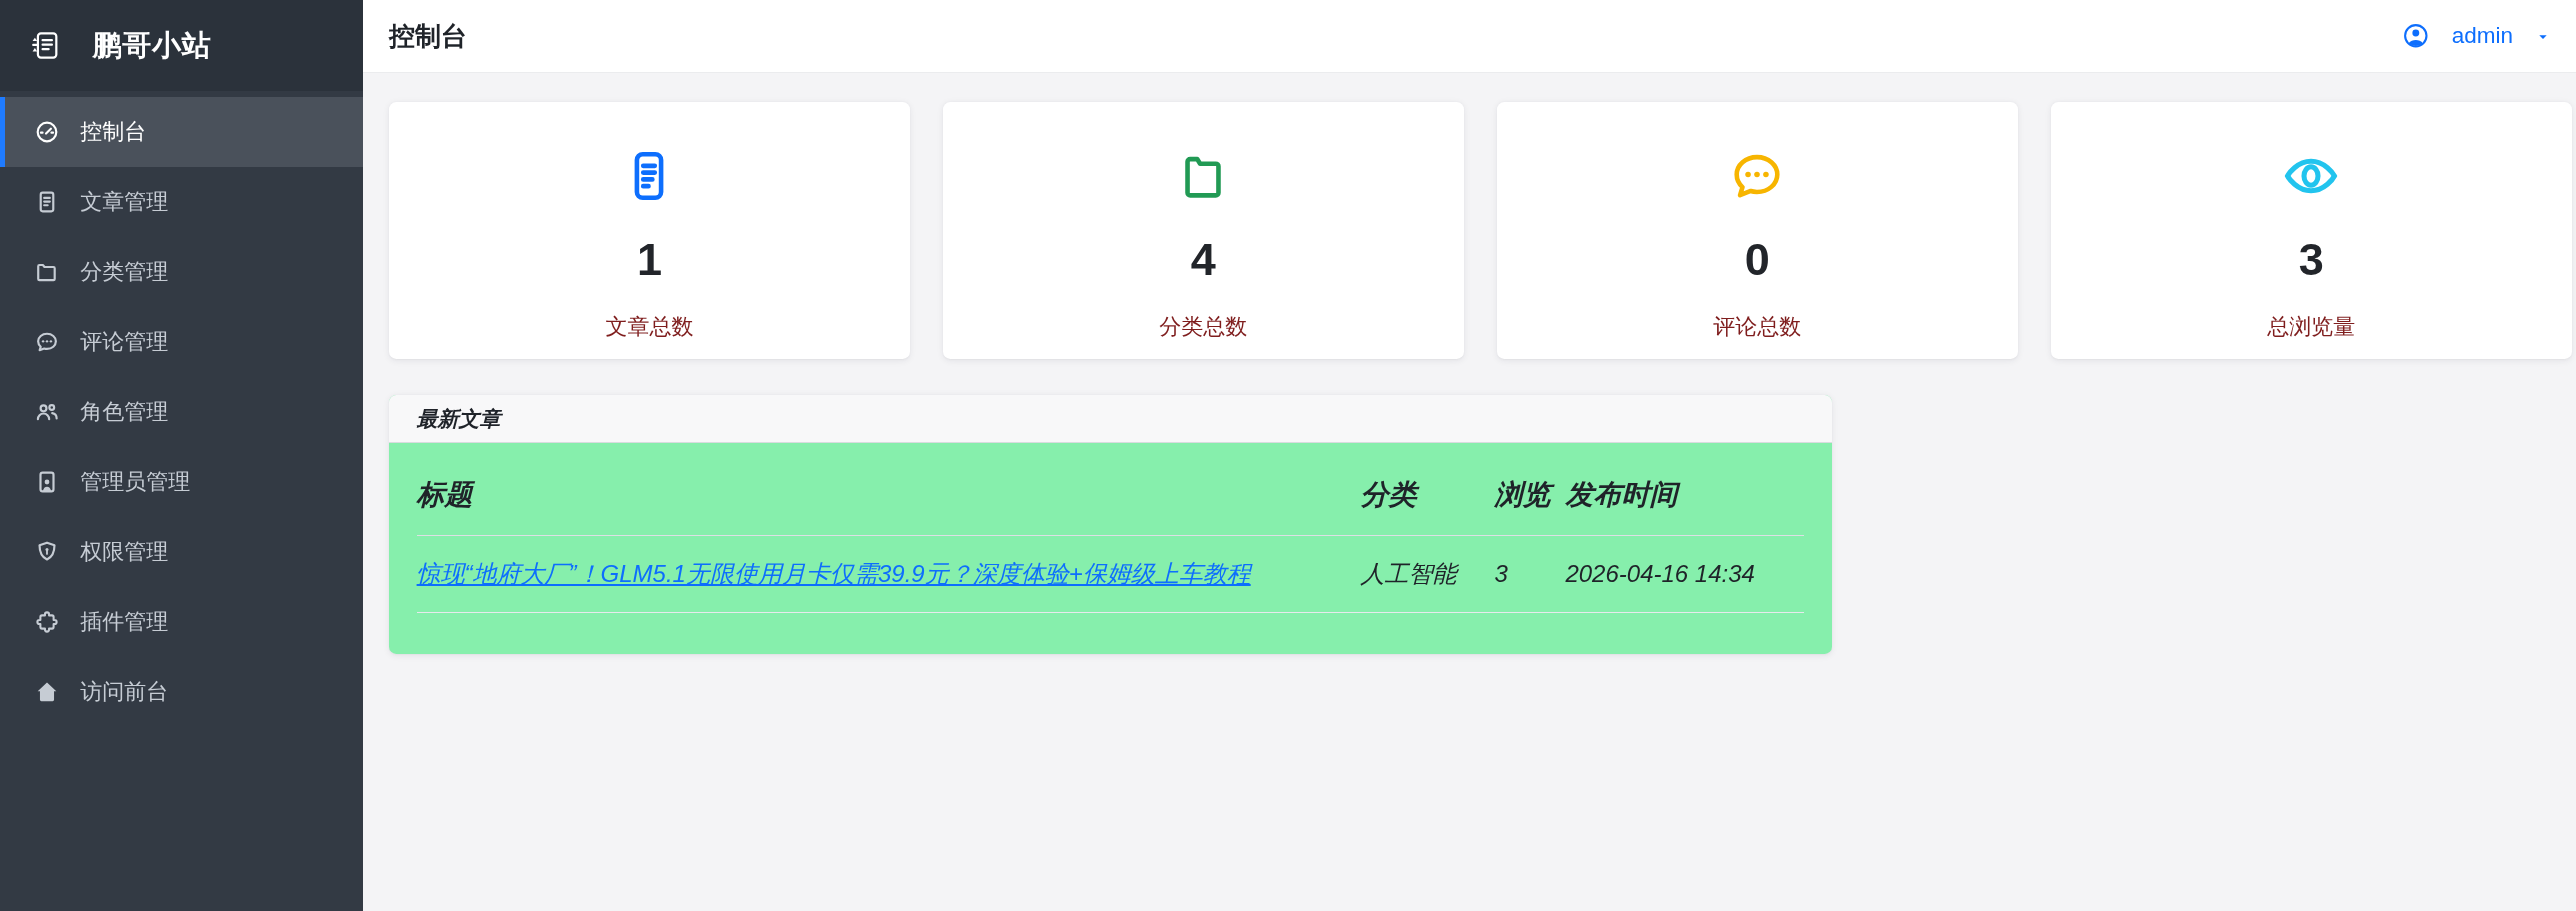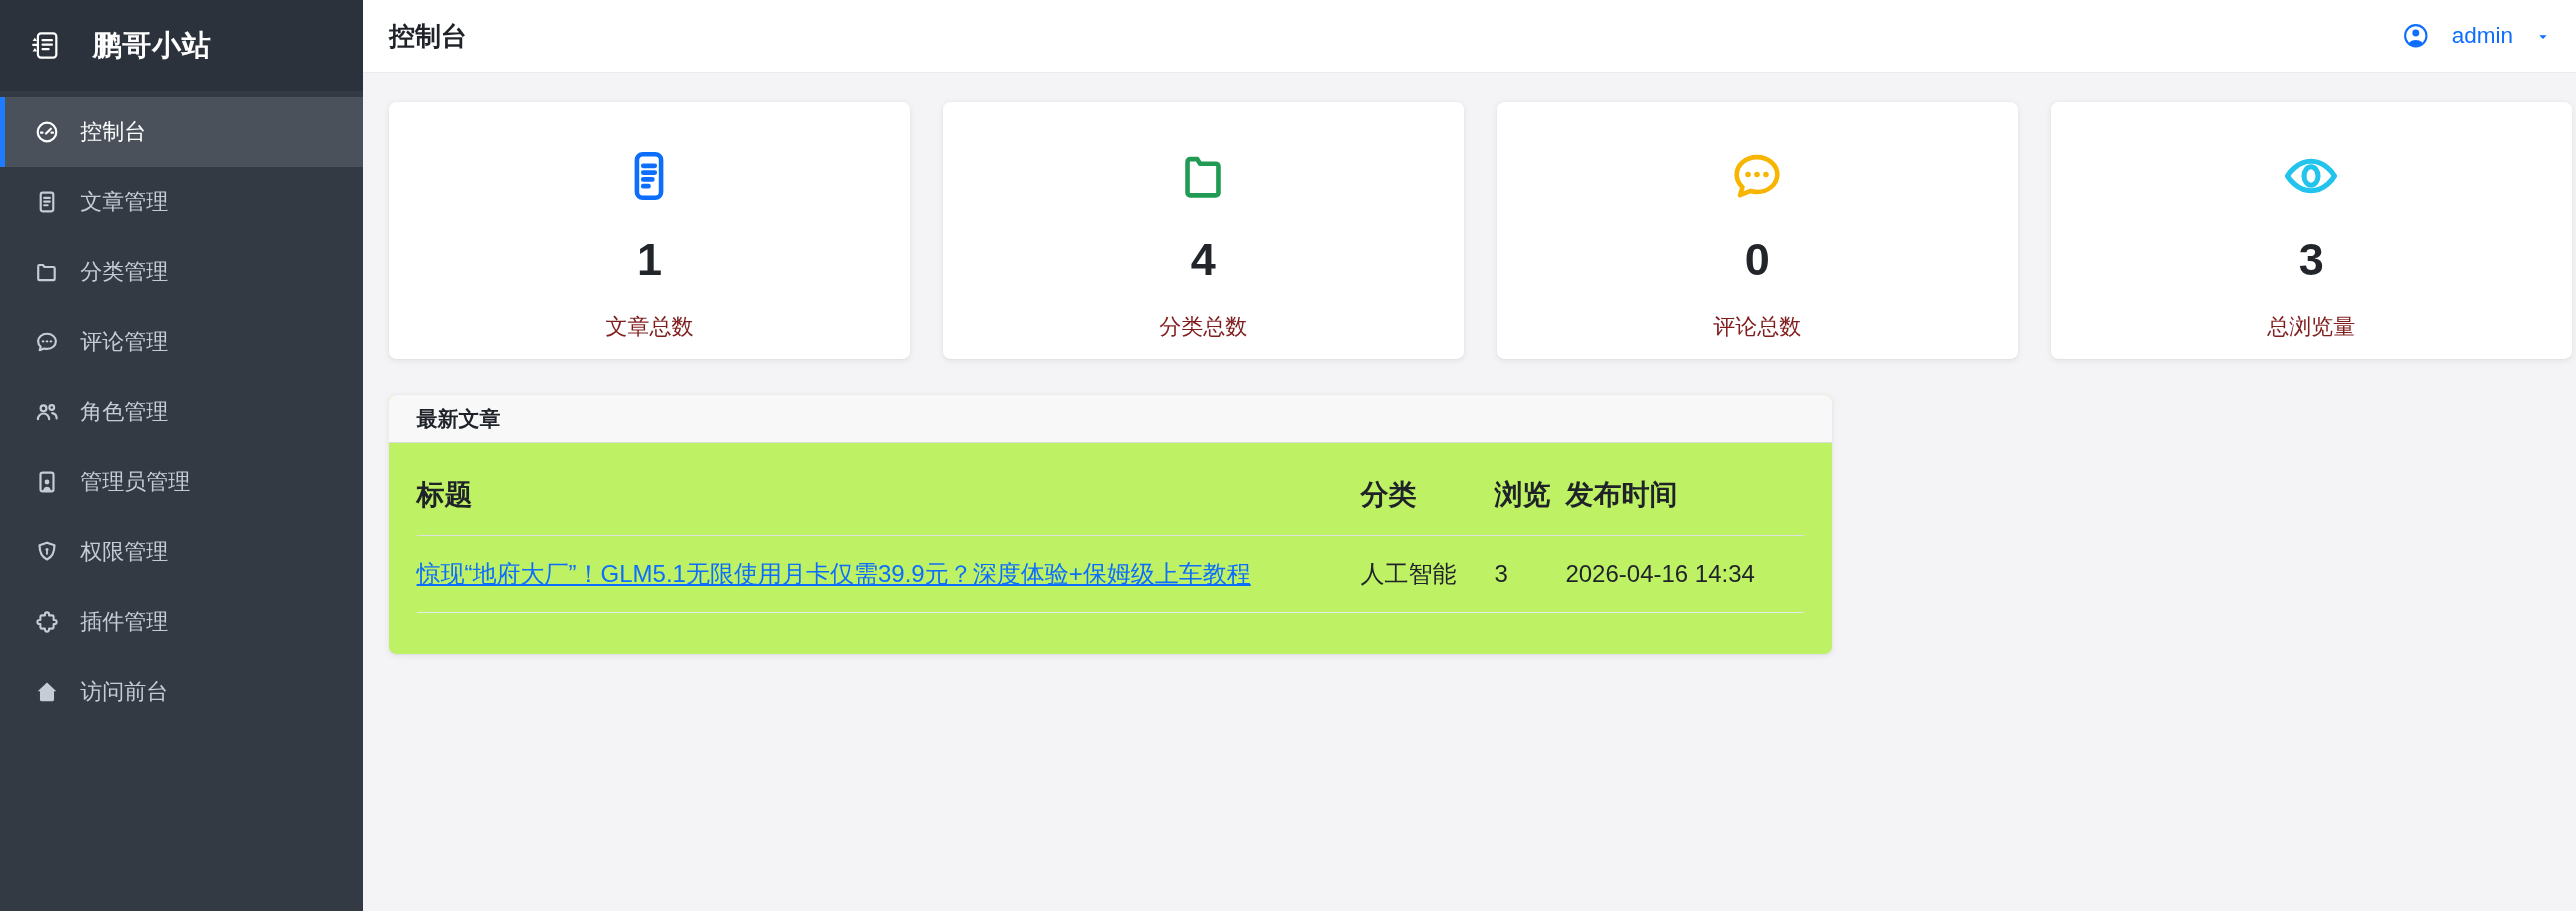--- a/index.html
+++ b/index.html
@@ -53,22 +53,23 @@
   .card .value { margin-top:32px; font-size:45px; font-weight:700; color:#22252a; line-height:1; }
   .card .label { margin-top:30px; font-size:22px; color:#7f1d1d; }
   .ic-blue  { color:#0d6efd; }
   .ic-green { color:#219a54; }
   .ic-yellow{ color:#f7b500; }
   .ic-cyan  { color:#22c4ee; }
 
   
   .panels { display:flex; gap:41px; align-items:flex-start; }
   .panel {
-    background:#bef264; border-radius:7.3px; overflow:hidden;
+    background:#86efac; border-radius:7.3px; overflow:hidden;
     box-shadow:0 1.5px 7.3px rgba(25,35,60,.07), 0 0.7px 2.2px rgba(0,0,0,.04);
+    font-style:italic;
   }
   .panel-articles { flex:0 0 1443px; width:1443px; }
   .panel-comments { flex:1; }
   .panel-header {
     background:#f8f8f9; border-bottom:1.5px solid #d9dcdf; height:48px;
     display:flex; align-items:center; padding:0 27.6px;
     font-size:21px; font-weight:700; color:#1f2329;
   }
   .panel-body-articles { padding:7.3px 27.6px 41px; }
   .panel-body-comments { height:48px; }

